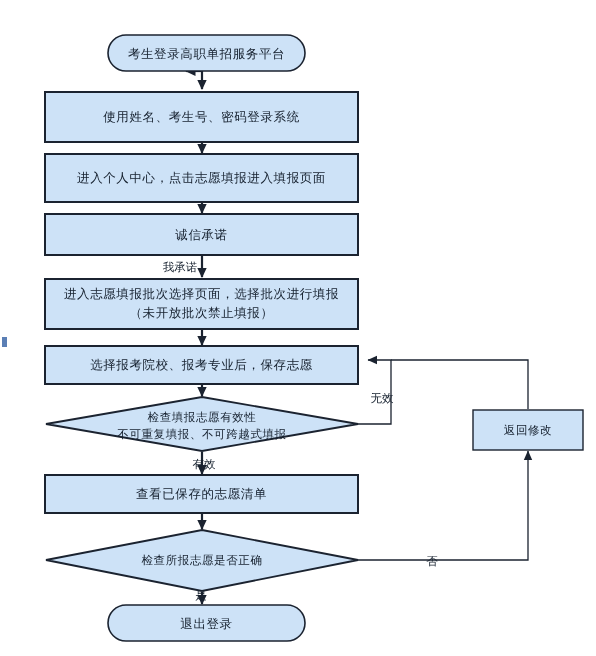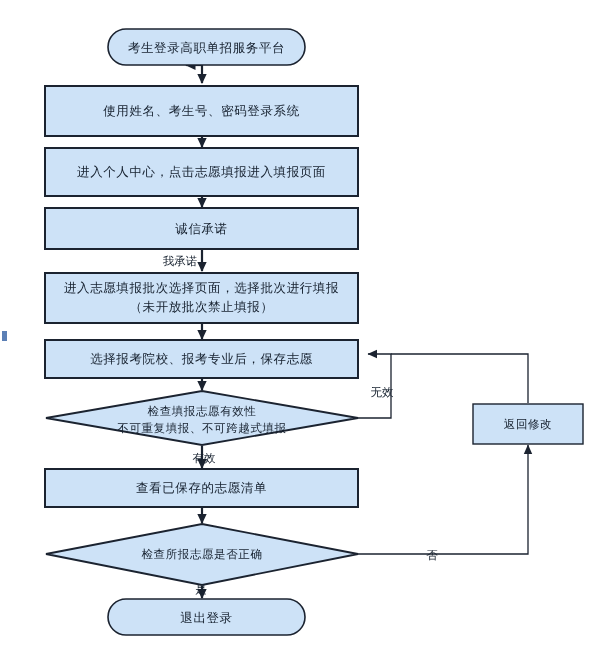--- a/index.html
+++ b/index.html
@@ -9,21 +9,21 @@
   }
   body {
     width: 596px;
     height: 656px;
     position: relative;
     overflow: hidden;
     font-family: "DejaVu Sans", "Liberation Sans", sans-serif;
   }
   #flow-root {
     position: absolute;
-    top: 9px;
+    top: 15px;
     left: 0;
     width: 596px;
     height: 572px;
   }
   svg#flow-svg {
     display: block;
     width: 596px;
     height: 656px;
   }
   .node-shape {

